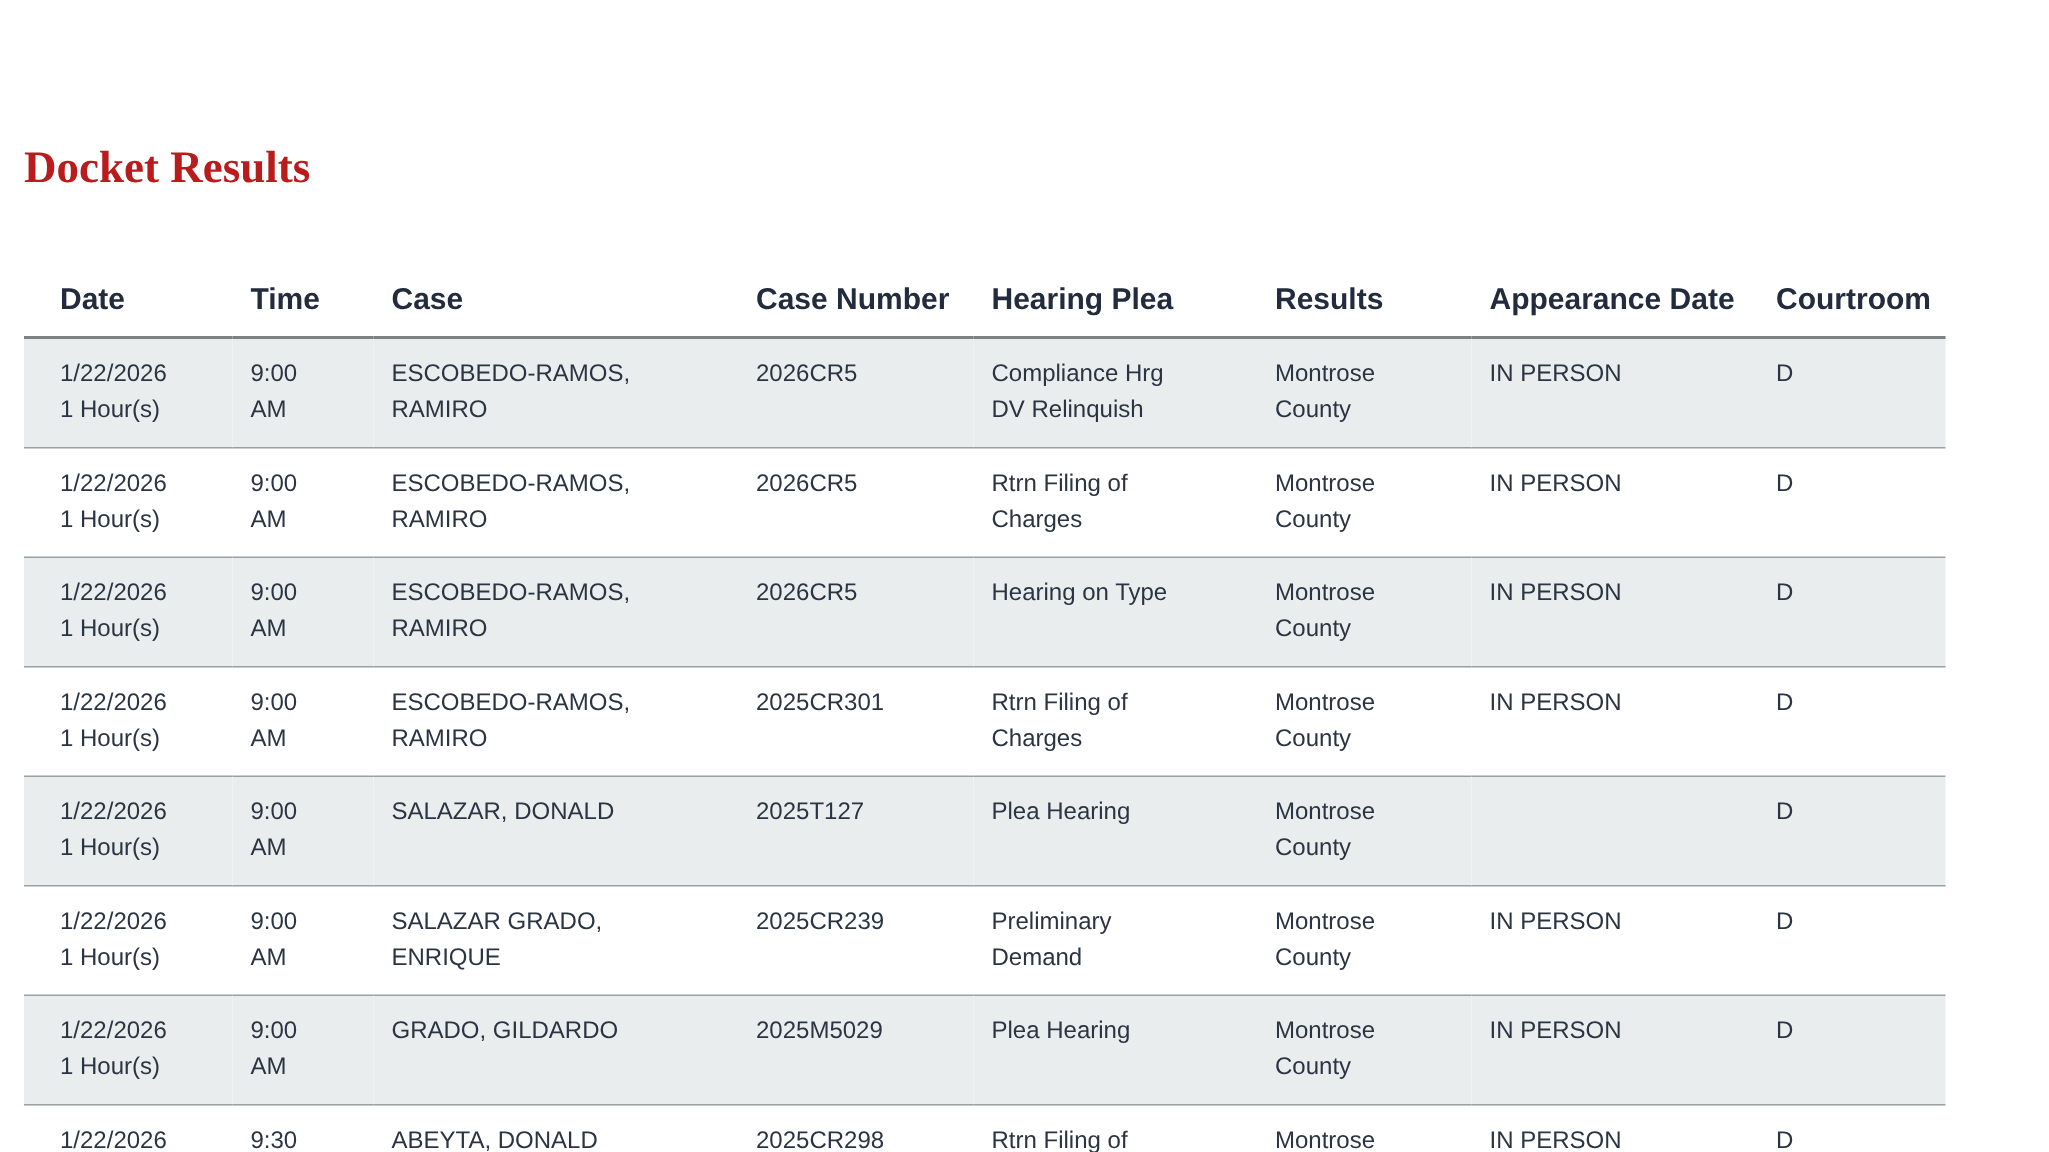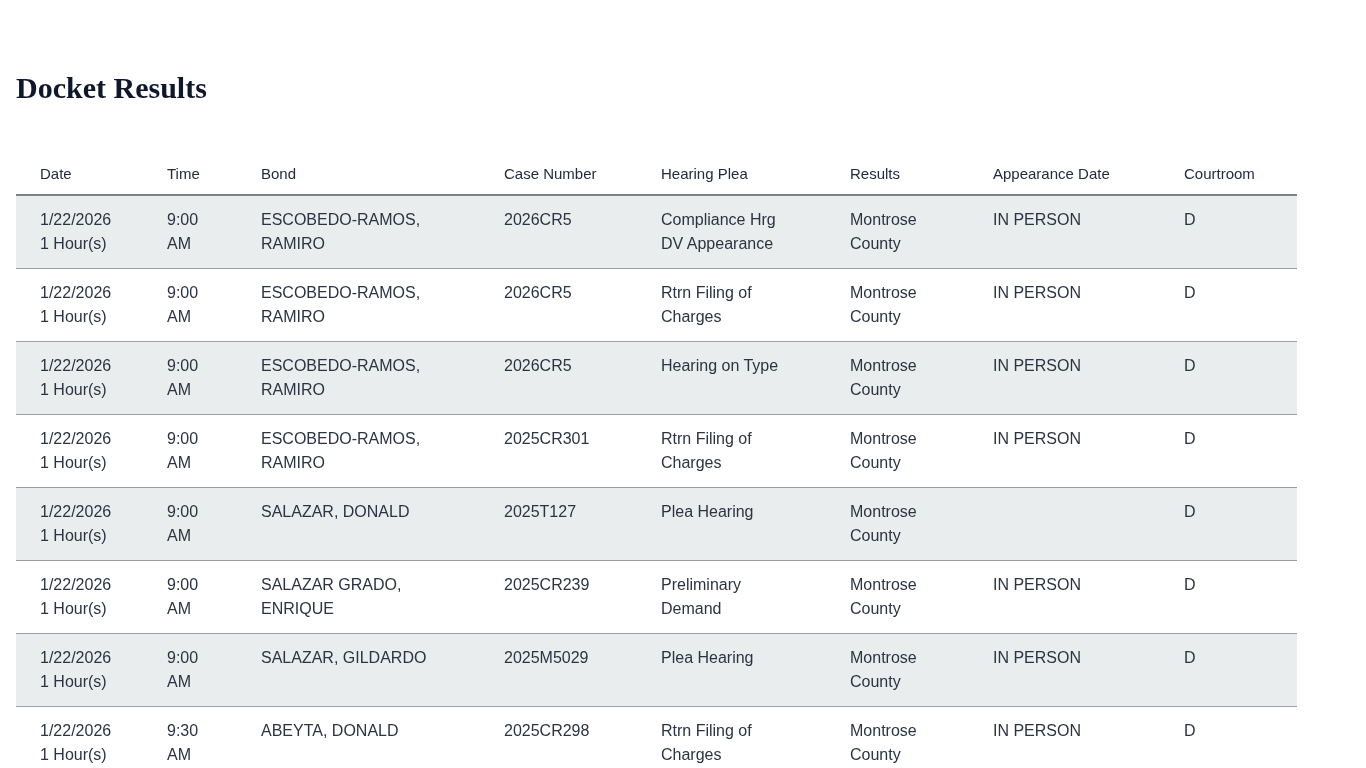--- a/index.html
+++ b/index.html
@@ -15,33 +15,33 @@
     color: #2b3442;
   }
   .page {
     padding: 0 16px;
   }
   h1.page-title {
     font-family: "Liberation Serif", serif;
     font-weight: bold;
     font-size: 30px;
     line-height: 36px;
-    color: #0f172a;
-    margin: 70px 0 0 0;
+    color: #b91c1c;
+    margin: 94px 0 0 0;
   }
   table.docket-table {
     border-collapse: collapse;
     table-layout: fixed;
     width: 1281px;
     margin-top: 47px;
   }
   table.docket-table th {
     text-align: left;
-    font-weight: normal;
-    font-size: 15px;
+    font-weight: bold;
+    font-size: 20px;
     color: #232b3e;
     padding: 12px;
     border-bottom: 2px solid #7b8185;
     white-space: nowrap;
     overflow: hidden;
   }
   table.docket-table td {
     padding: 12px;
     vertical-align: top;
     line-height: 24px;
@@ -74,39 +74,39 @@
       <col style="width:157px">
       <col style="width:189px">
       <col style="width:143px">
       <col style="width:191px">
       <col style="width:125px">
     </colgroup>
     <thead>
       <tr>
         <th>Date</th>
         <th>Time</th>
-        <th>Bond</th>
+        <th>Case</th>
         <th>Case Number</th>
         <th>Hearing Plea</th>
         <th>Results</th>
         <th>Appearance Date</th>
         <th>Courtroom</th>
       </tr>
     </thead>
     <tbody id="docket-body">
         <tr>
           <td>1/22/2026
 1 Hour(s)</td>
           <td>9:00
 AM</td>
           <td>ESCOBEDO-RAMOS,
 RAMIRO</td>
           <td>2026CR5</td>
           <td>Compliance Hrg
-DV Appearance</td>
+DV Relinquish</td>
           <td>Montrose
 County</td>
           <td>IN PERSON</td>
           <td>D</td>
         </tr>
         <tr>
           <td>1/22/2026
 1 Hour(s)</td>
           <td>9:00
 AM</td>
@@ -175,21 +175,21 @@
           <td>Montrose
 County</td>
           <td>IN PERSON</td>
           <td>D</td>
         </tr>
         <tr>
           <td>1/22/2026
 1 Hour(s)</td>
           <td>9:00
 AM</td>
-          <td>SALAZAR, GILDARDO</td>
+          <td>GRADO, GILDARDO</td>
           <td>2025M5029</td>
           <td>Plea Hearing</td>
           <td>Montrose
 County</td>
           <td>IN PERSON</td>
           <td>D</td>
         </tr>
         <tr>
           <td>1/22/2026
 1 Hour(s)</td>

